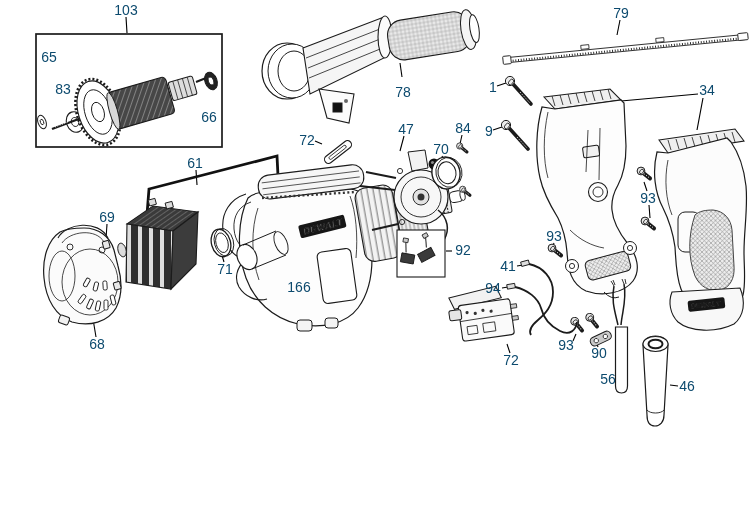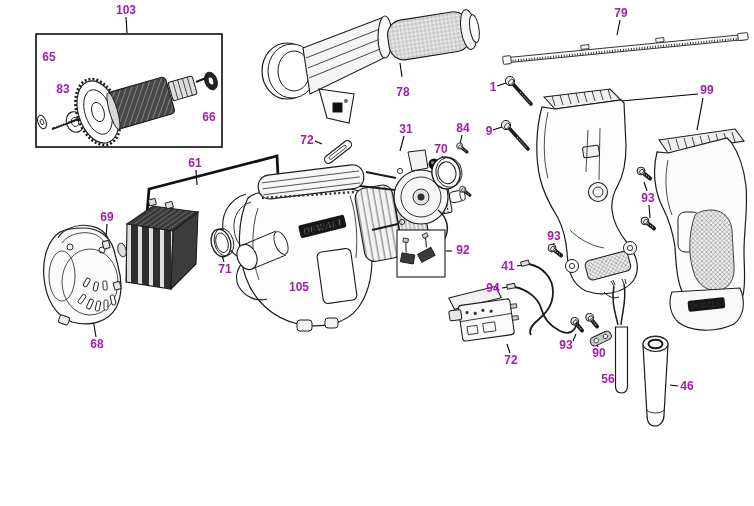--- a/index.html
+++ b/index.html
@@ -1,20 +1,20 @@
 <!DOCTYPE html>
 <html><head>
 <meta charset="utf-8">
 <style>
   html,body{margin:0;padding:0;background:#fff}
   .stage{position:relative;width:754px;height:506px;background:#ffffff;overflow:hidden;
          font-family:"Liberation Sans",sans-serif}
   .stage svg{position:absolute;left:0;top:0}
-  .plabel{position:absolute;transform:translate(-50%,-50%);font-weight:bold;font-size:12px;
-          color:#a21caf;line-height:1;white-space:nowrap;user-select:none}
+  .plabel{position:absolute;transform:translate(-50%,-50%);font-weight:normal;font-size:14px;
+          color:#0c4a6e;line-height:1;white-space:nowrap;user-select:none}
 </style>
 </head>
 <body>
 
 <div class="stage">
 
 <svg width="754" height="506" viewBox="0 0 754 506">
   <defs>
     <pattern id="lam" width="5" height="5" patternUnits="userSpaceOnUse" patternTransform="rotate(35)">
       <rect width="5" height="5" fill="#474747"></rect>
@@ -426,30 +426,30 @@
 
 <div class="plabel" style="left:126px;top:10px">103</div>
 <div class="plabel" style="left:49px;top:57px">65</div>
 <div class="plabel" style="left:63px;top:89px">83</div>
 <div class="plabel" style="left:209px;top:117px">66</div>
 <div class="plabel" style="left:195px;top:163px">61</div>
 <div class="plabel" style="left:107px;top:217px">69</div>
 <div class="plabel" style="left:97px;top:344px">68</div>
 <div class="plabel" style="left:225px;top:269px">71</div>
 <div class="plabel" style="left:307px;top:140px">72</div>
-<div class="plabel" style="left:406px;top:129px">31</div>
+<div class="plabel" style="left:406px;top:129px">47</div>
 <div class="plabel" style="left:463px;top:128px">84</div>
 <div class="plabel" style="left:441px;top:149px">70</div>
 <div class="plabel" style="left:463px;top:250px">92</div>
-<div class="plabel" style="left:299px;top:287px">105</div>
+<div class="plabel" style="left:299px;top:287px">166</div>
 <div class="plabel" style="left:403px;top:92px">78</div>
 <div class="plabel" style="left:621px;top:13px">79</div>
 <div class="plabel" style="left:493px;top:87px">1</div>
 <div class="plabel" style="left:489px;top:131px">9</div>
-<div class="plabel" style="left:707px;top:90px">99</div>
+<div class="plabel" style="left:707px;top:90px">34</div>
 <div class="plabel" style="left:648px;top:198px">93</div>
 <div class="plabel" style="left:554px;top:236px">93</div>
 <div class="plabel" style="left:566px;top:345px">93</div>
 <div class="plabel" style="left:508px;top:266px">41</div>
 <div class="plabel" style="left:493px;top:288px">94</div>
 <div class="plabel" style="left:511px;top:360px">72</div>
 <div class="plabel" style="left:599px;top:353px">90</div>
 <div class="plabel" style="left:608px;top:379px">56</div>
 <div class="plabel" style="left:687px;top:386px">46</div>
 

